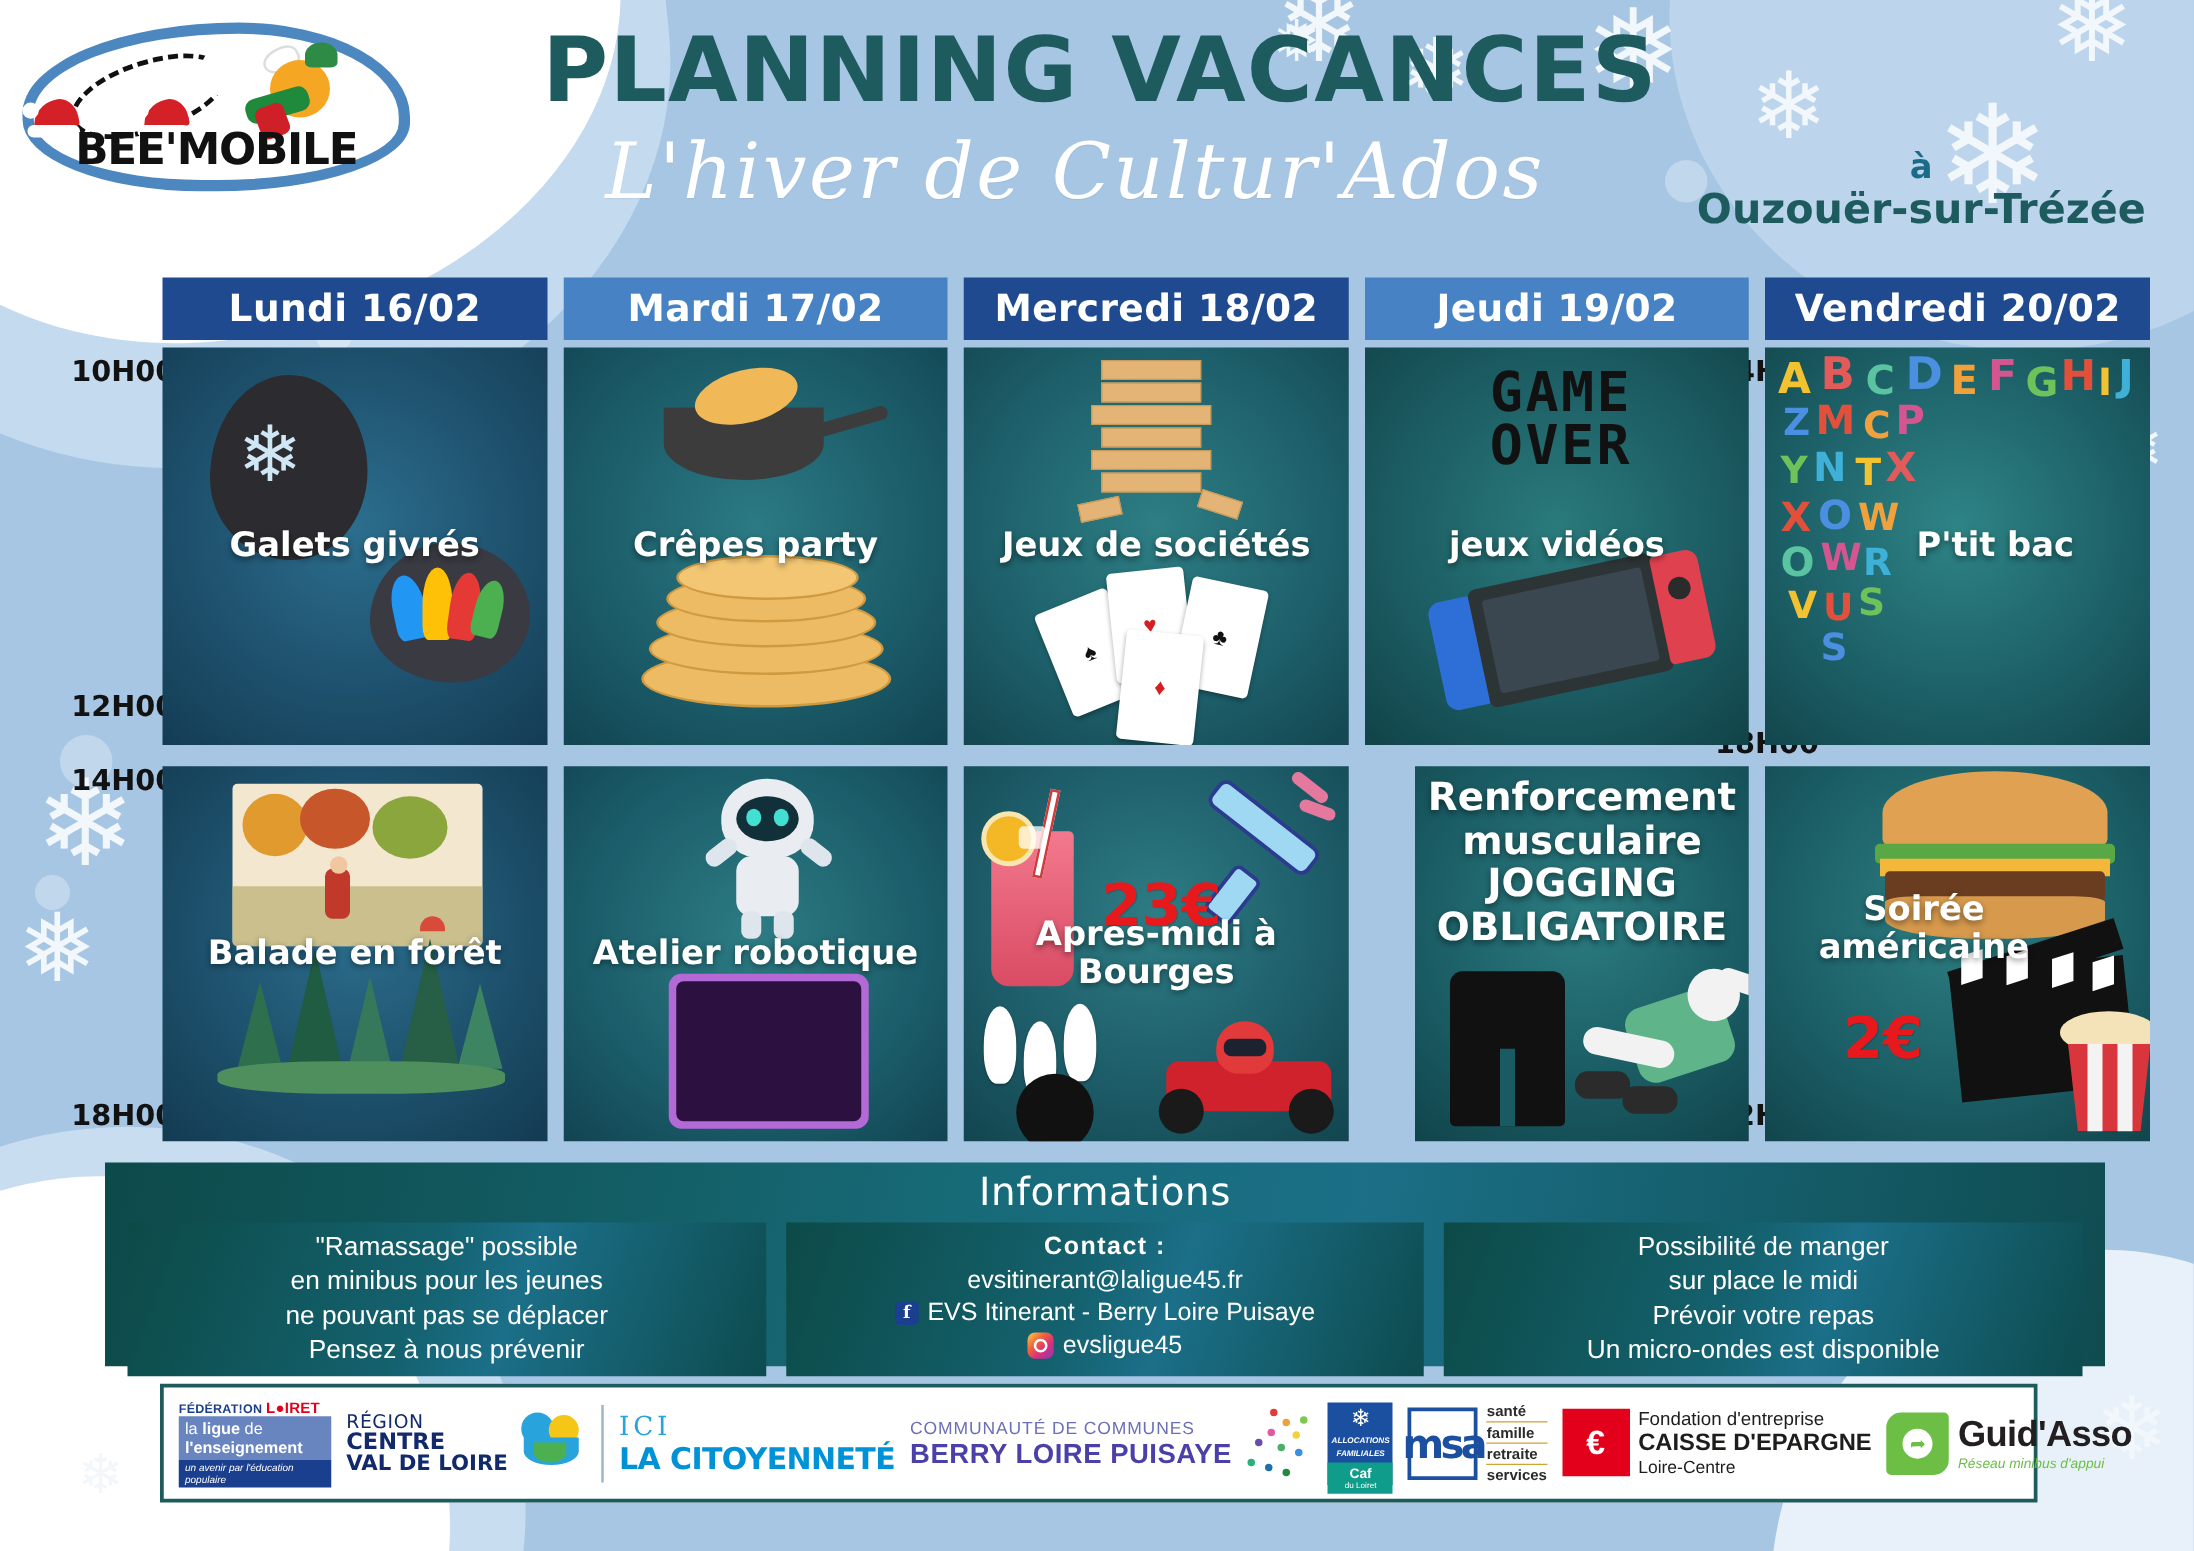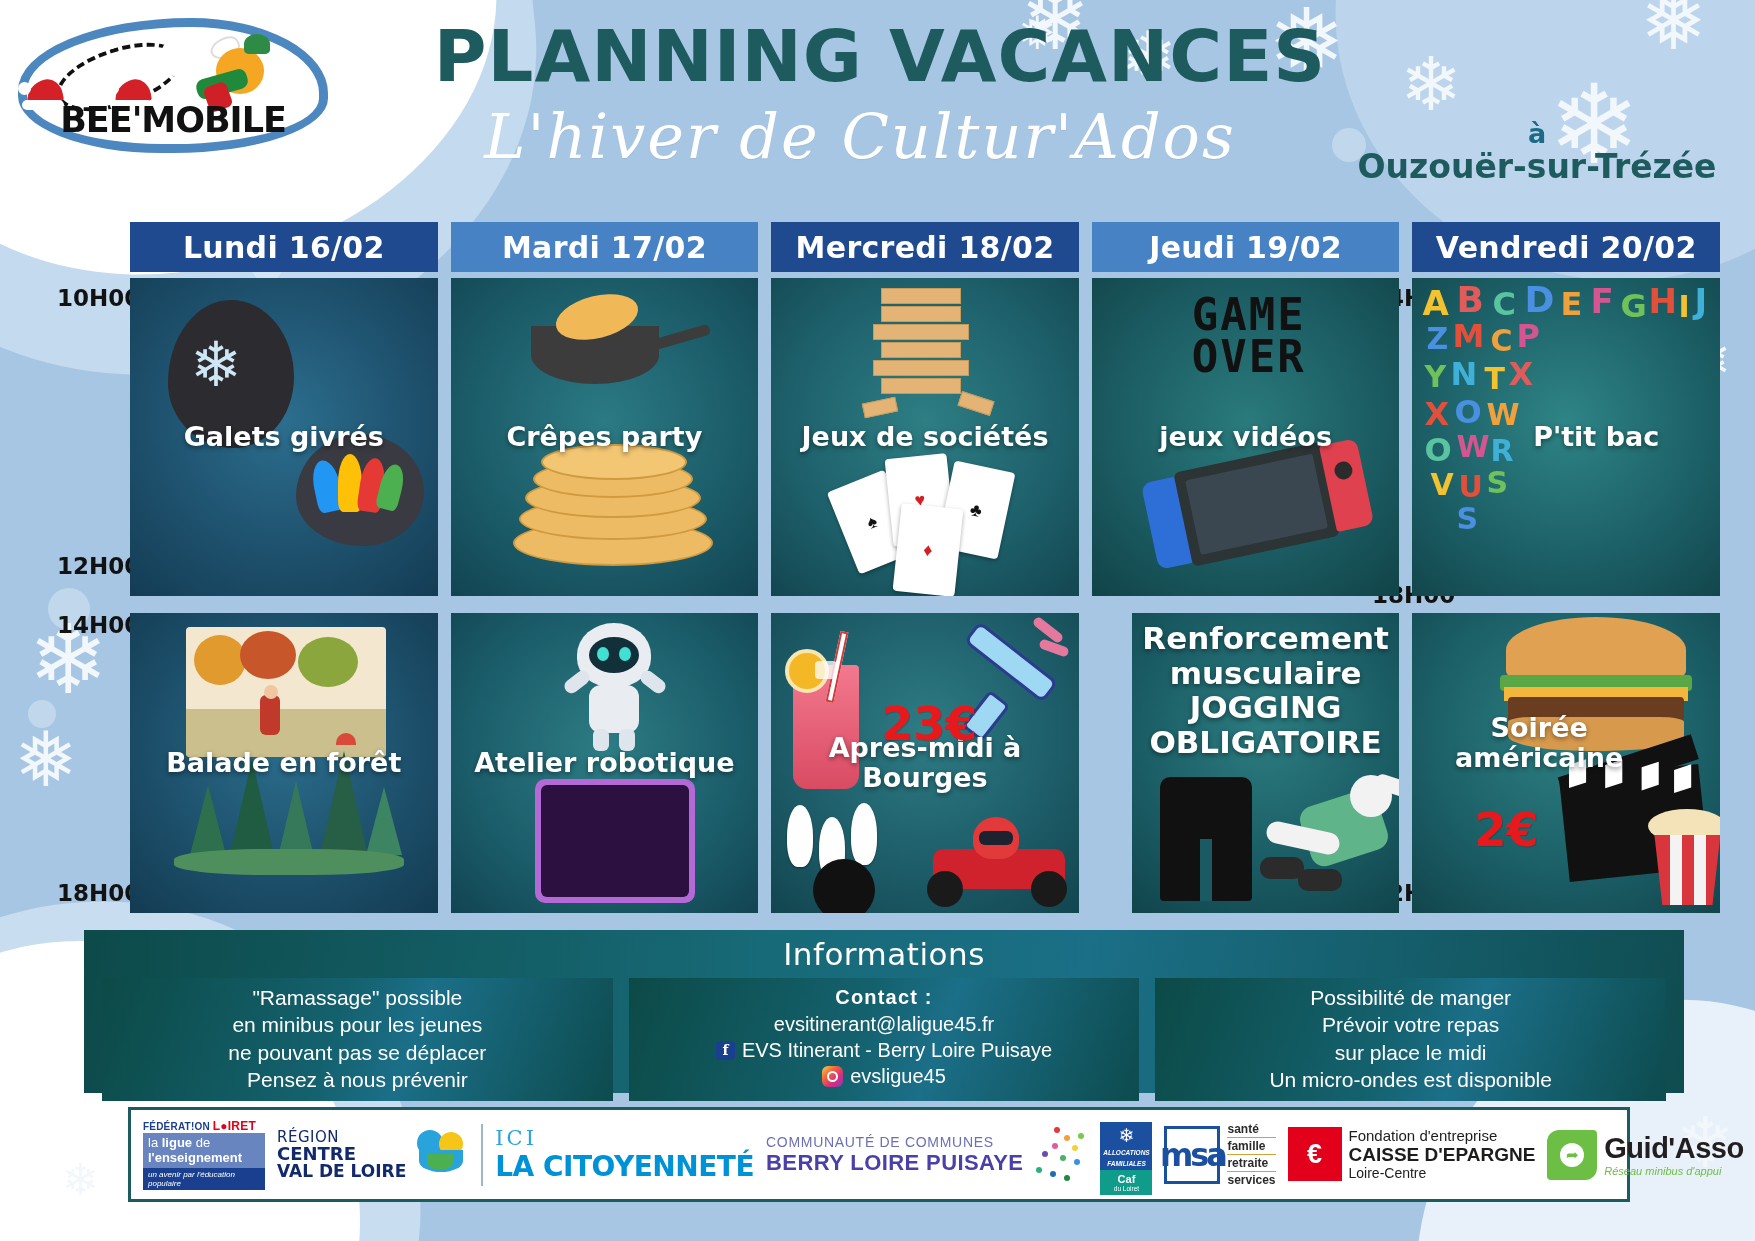--- a/index.html
+++ b/index.html
@@ -360,21 +360,21 @@
   .region .r1 { font-size: 15px; font-weight: 400; letter-spacing: 0.5px; }
   .region .r2 { font-size: 18px; font-weight: 900; }
   .region .r3 { font-size: 17px; font-weight: 900; }
   .heart-logo { width: 56px; height: 50px; position: relative; }
   .hl-a { position: absolute; left: 4px; top: 0; width: 26px; height: 26px; border-radius: 50%; background: #29a3dc; }
   .hl-b { position: absolute; left: 26px; top: 2px; width: 24px; height: 24px; border-radius: 50%; background: #f5c518; }
   .hl-c { position: absolute; left: 6px; top: 20px; width: 44px; height: 22px; background: #29a3dc; border-radius: 0 0 50% 50%; }
   .hl-d { position: absolute; left: 14px; top: 24px; width: 26px; height: 16px; background: #4caf50; border-radius: 0 0 50% 50%; }
 
   .ici .i1 { font-size: 21px; color: #29a3dc; letter-spacing: 3px; font-family: "DejaVu Serif", serif; }
-  .ici .i2 { font-size: 28px; color: #0092d6; font-weight: 900; letter-spacing: -0.5px; font-family: "DejaVu Sans", sans-serif; }
+  .ici .i2 { font-size: 24px; color: #0092d6; font-weight: 900; letter-spacing: -0.5px; font-family: "DejaVu Sans", sans-serif; }
 
   .ccblp .c1 { font-size: 14px; color: #6b6fb5; letter-spacing: 0.7px; }
   .ccblp .c2 { font-size: 22px; color: #4b3fa8; font-weight: 900; letter-spacing: 0.4px; }
   .dots { width: 58px; height: 60px; position: relative; }
   .dot { position: absolute; width: 6px; height: 6px; border-radius: 50%; }
 
   .caf {
     width: 52px; height: 66px;
     background: #1b4fa0; color: #fff;
     font-size: 6.5px; text-align: center;
@@ -787,22 +787,22 @@
       <div class="social-line">
         <span class="ig-icon">
             <span class="ring"></span>
           </span>
         <span>evsligue45</span>
       </div>
     </div>
 
     <div class="info-box">
       <div>Possibilité de manger</div>
+      <div>sur place le midi</div>
       <div>Prévoir votre repas</div>
-      <div>sur place le midi</div>
       <div>Un micro-ondes est disponible</div>
     </div>
   </div>
 </div>
 
 <div class="footer-strip">
 
   <div class="f-item">
     <div class="ligue-box">
       <div class="ligue-top">

